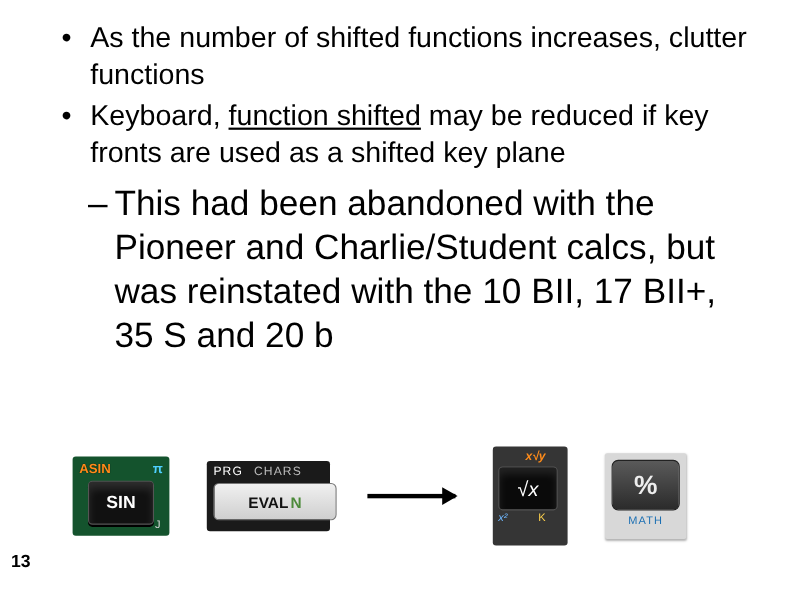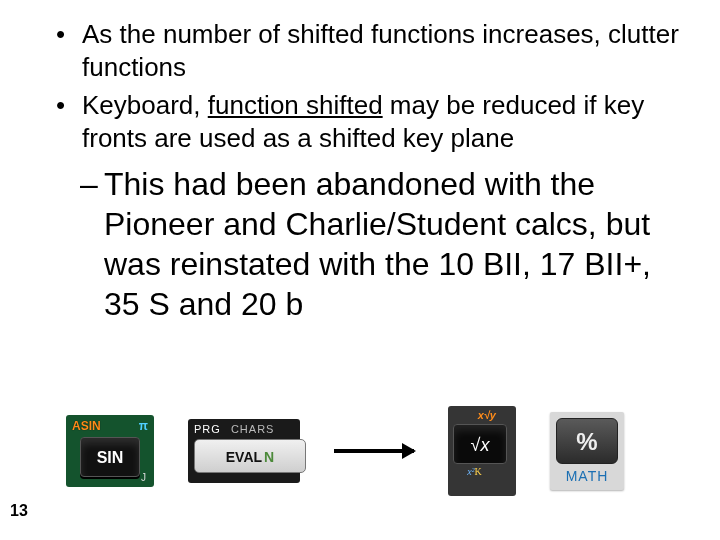--- a/index.html
+++ b/index.html
@@ -37,28 +37,28 @@
   .k2 .cap .n { color: #4c8a3a; margin-left: 2px; }
 
   
   .arrow { width: 80px; height: 4px; background: #000; position: relative; }
   .arrow::after { content: ""; position: absolute; right: -2px; top: -6px; border-left: 14px solid #000; border-top: 8px solid transparent; border-bottom: 8px solid transparent; }
 
   
   .k3 { width: 68px; height: 90px; background: #353535; border-radius: 3px; padding: 3px 20px 3px 5px; }
   .k3 .top { text-align: right; color: #ff8c1a; font-size: 11px; font-style: italic; font-weight: bold; }
   .k3 .cap { margin: 3px auto 0; width: 54px; height: 40px; background: #0a0a0a; border: 1px solid #555; border-radius: 4px; box-shadow: inset 0 6px 8px rgba(255,255,255,0.1); color: #fff; text-align: center; line-height: 40px; font-size: 18px; font-style: italic; }
-  .k3 .bottom { display: flex; justify-content: center; font-size: 10px; margin-top: 2px; font-family: Liberation Serif, serif; }
+  .k3 .bottom { display: flex; justify-content: space-between; font-size: 10px; margin-top: 2px; }
   .k3 .x2 { color: #6fb8ff; font-style: italic; }
   .k3 .kk { color: #ffd24d; }
 
   
   .k4 { width: 74px; height: 78px; background: #d8d8d8; border-radius: 2px; padding: 6px; box-shadow: 0 1px 2px rgba(0,0,0,0.3); }
   .k4 .cap { width: 62px; height: 46px; margin: 0 auto; background: linear-gradient(#5a5a5a,#2b2b2b); border-radius: 6px; border: 1px solid #222; color: #eee; font-size: 24px; text-align: center; line-height: 46px; font-weight: bold; }
-  .k4 .bottom { text-align: center; color: #1b6fb3; font-size: 14px; letter-spacing: 1px; margin-top: 4px; }
+  .k4 .bottom { text-align: center; color: #1b6fb3; font-size: 10px; letter-spacing: 1px; margin-top: 4px; }
 </style>
 </head>
 <body>
 
 <div class="slide">
 
   <div class="body">
     <ul class="bullets">
       <li class="b1">As the number of shifted functions increases, clutter functions</li>
       <li class="b1">

